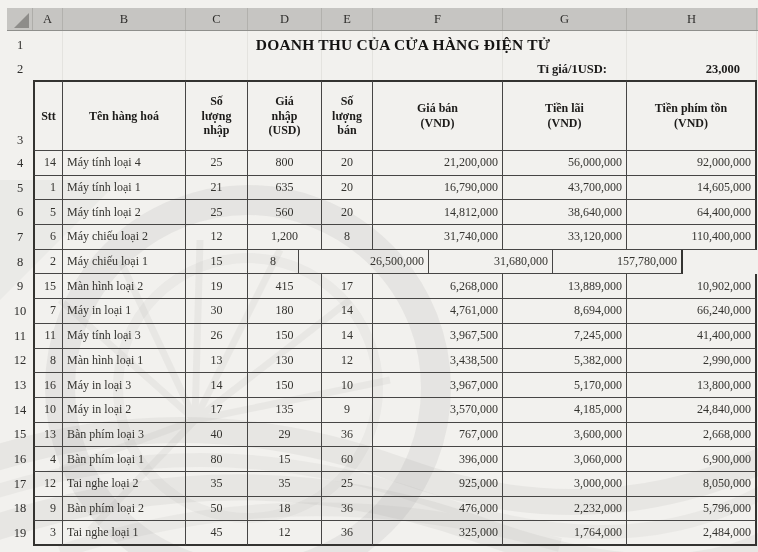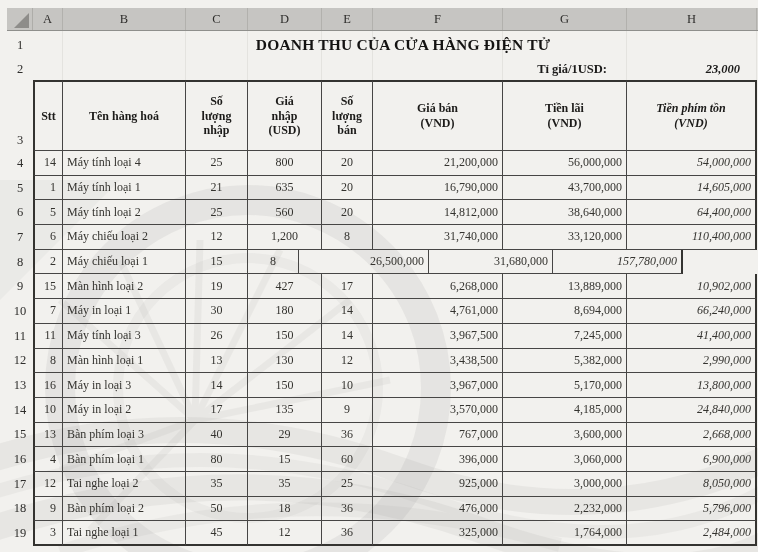--- a/index.html
+++ b/index.html
@@ -44,21 +44,21 @@
   .gutter div.gcell:nth-of-type(2){height:21px;}
   .gutter div.gcell:nth-of-type(3){height:71px;align-items:flex-end;padding-bottom:3px;}
 
   
   .rows{width:740px;display:flex;flex-direction:column;justify-content:center;}
   .ruler{display:flex;position:relative;}
   .sp{box-sizing:border-box;border-right:1px solid #e4e3df;}
   .row1{height:28px;}
   .row2{height:21px;}
   .wA{width:30px;}.wB{width:123px;}.wC{width:62px;}.wD{width:74px;}
-  .wE{width:51px;}.wF{width:130px;}.wG{width:124px;}.wH{width:130px;font-style:italic;}
+  .wE{width:51px;}.wF{width:130px;}.wG{width:124px;}.wH{width:130px;}
   .title{
     position:absolute;left:0;right:0;top:0;bottom:0;
     display:flex;align-items:center;justify-content:center;
     font-size:15.5px;font-weight:700;color:#141312;letter-spacing:.2px;white-space:nowrap;
   }
   .exlabel,.exvalue{
     display:flex;align-items:center;justify-content:flex-end;
     font-weight:700;font-size:12.5px;color:#1c1b1a;
   }
   .exlabel{padding-right:19px;}
@@ -236,21 +236,21 @@
         <div>
 
             <div class="trow drow">
               <div class="tc wA al-r c-stt">14</div>
               <div class="tc wB al-l c-name">Máy tính loại 4</div>
               <div class="tc wC al-c">25</div>
               <div class="tc wD al-c">800</div>
               <div class="tc wE al-c">20</div>
               <div class="tc wF al-r c-money">21,200,000</div>
               <div class="tc wG al-r c-money">56,000,000</div>
-              <div class="tc wH al-r c-money">54,000,000</div>
+              <div class="tc wH al-r c-money">92,000,000</div>
             </div>
 
             <div class="trow drow">
               <div class="tc wA al-r c-stt">1</div>
               <div class="tc wB al-l c-name">Máy tính loại 1</div>
               <div class="tc wC al-c">21</div>
               <div class="tc wD al-c">635</div>
               <div class="tc wE al-c">20</div>
               <div class="tc wF al-r c-money">16,790,000</div>
               <div class="tc wG al-r c-money">43,700,000</div>
@@ -286,21 +286,21 @@
               <div class="tc wE al-c">8</div>
               <div class="tc wF al-r c-money">26,500,000</div>
               <div class="tc wG al-r c-money">31,680,000</div>
               <div class="tc wH al-r c-money">157,780,000</div>
             </div>
 
             <div class="trow drow">
               <div class="tc wA al-r c-stt">15</div>
               <div class="tc wB al-l c-name">Màn hình loại 2</div>
               <div class="tc wC al-c">19</div>
-              <div class="tc wD al-c">427</div>
+              <div class="tc wD al-c">415</div>
               <div class="tc wE al-c">17</div>
               <div class="tc wF al-r c-money">6,268,000</div>
               <div class="tc wG al-r c-money">13,889,000</div>
               <div class="tc wH al-r c-money">10,902,000</div>
             </div>
 
             <div class="trow drow">
               <div class="tc wA al-r c-stt">7</div>
               <div class="tc wB al-l c-name">Máy in loại 1</div>
               <div class="tc wC al-c">30</div>

